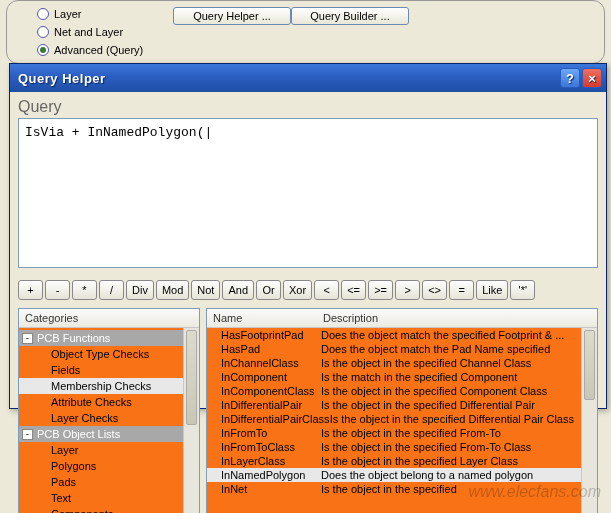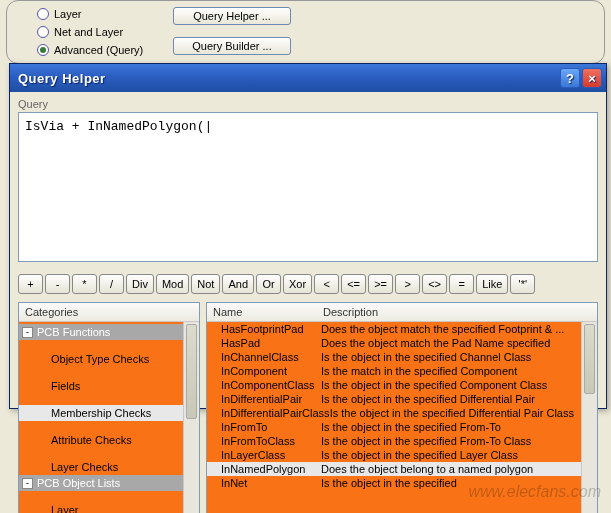--- a/index.html
+++ b/index.html
@@ -30,21 +30,21 @@
       color: #000;
     }
     .radio-circle {
       width: 12px; height: 12px; border: 1px solid #55a; border-radius: 50%;
       margin-right: 5px; display: inline-flex; align-items: center; justify-content: center;
       background: #fff;
     }
     .radio-circle.checked::after {
       content: ""; width: 6px; height: 6px; background: #3a7a3a; border-radius: 50%;
     }
-    .button-col { display: flex; flex-direction: column; gap: 12px; padding-top: 2px; }
+    .button-col { display: flex; flex-direction: row; gap: 0; padding-top: 2px; }
     .xp-button {
       background: linear-gradient(#fefefe, #e9e7d8);
       border: 1px solid #6b8ab5;
       border-radius: 3px;
       font-size: 11px;
       padding: 2px 14px;
       min-width: 118px;
       text-align: center;
       cursor: pointer;
       color: #000;
@@ -73,21 +73,21 @@
     .tbtn {
       width: 20px; height: 20px; border-radius: 3px;
       border: 1px solid #2a5bbf;
       display: flex; align-items: center; justify-content: center;
       color: #fff; font-weight: bold; font-size: 13px;
       cursor: pointer;
     }
     .tbtn.help { background: linear-gradient(#6ba8f6,#3b77d8); }
     .tbtn.close { background: linear-gradient(#f07060,#d43a2a); }
     .dialog-body { padding: 6px 8px; }
-    .query-label { color: #666; font-size: 11px; margin-bottom: 2px; }
+    .query-label { color: #666; font-size: 16px; margin-bottom: 2px; }
     .query-box {
       width: 100%; height: 150px;
       background: #fff;
       border: 1px solid #7f9db9;
       padding: 6px;
       font-family: "Courier New", monospace;
       font-size: 13px;
       color: #000;
       resize: none;
     }
@@ -141,21 +141,21 @@
       cursor: pointer;
     }
     .tree-group-header .expander {
       position: absolute; left: 3px; top: 3px;
       width: 11px; height: 11px; background: #fff;
       border: 1px solid #888; font-size: 10px; line-height: 8px;
       text-align: center; color: #333;
     }
     .tree-item {
       padding: 2px 4px 2px 32px;
-      font-size: 11px; cursor: pointer; margin-top: 11px;
+      font-size: 11px; cursor: pointer;
     }
     .tree-item.selected { background: #e8e8e8; }
     .table-rows { padding: 0; }
     .trow {
       display: flex;
       font-size: 11px;
       padding: 1px 4px;
       cursor: pointer;
     }
     .trow.selected { background: #e8e8e8; }

